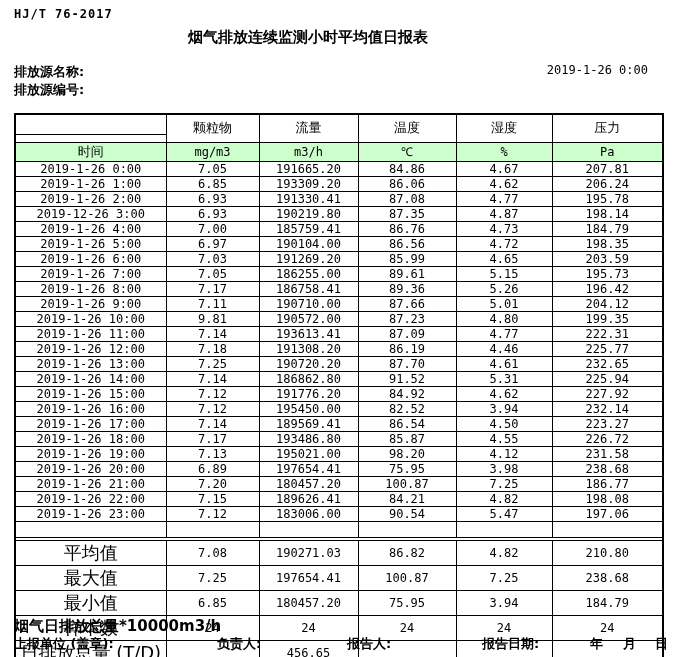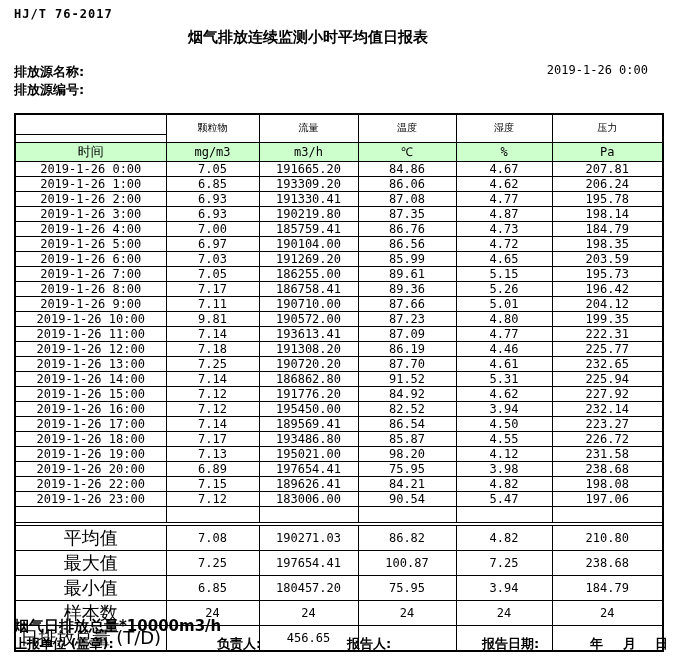--- a/index.html
+++ b/index.html
@@ -36,21 +36,21 @@
   table.report td, table.report th {
     border: 1px solid #000;
     text-align: center;
     vertical-align: middle;
     padding: 0;
     font-weight: normal;
     overflow: hidden;
     white-space: nowrap;
   }
   tr.pollutant-row { height: 28px; }
-  tr.pollutant-row th { font-size: 10px; }
+  tr.pollutant-row th { font-size: 13px; }
   th.split-cell { vertical-align: top; }
   .split-top { height: 14px; border-bottom: 1px solid #000; }
   tr.units-row { height: 15px; }
   tr.units-row td { background: #ccffcc; font-size: 12px; font-family: "DejaVu Sans Mono", monospace; }
   tr.units-row td.time-head { font-size: 13px; font-family: "DejaVu Sans", "Liberation Sans", sans-serif; }
   tr.data-row, tr.summary-row { height: 15px; }
   td.mono { font-family: "DejaVu Sans Mono", monospace; font-size: 12px; }
   td.c-label { font-size: 18px; margin-top: 48px; }
   tr.empty-row { height: 16px; }
   tr.spacer-row { height: 3px; }
@@ -123,21 +123,21 @@
       </tr>
       <tr class="data-row">
         <td class="mono">2019-1-26  2:00</td>
         <td class="mono">6.93</td>
         <td class="mono">191330.41</td>
         <td class="mono">87.08</td>
         <td class="mono">4.77</td>
         <td class="mono">195.78</td>
       </tr>
       <tr class="data-row">
-        <td class="mono">2019-1-26  3:00</td>
+        <td class="mono">2019-12-26  3:00</td>
         <td class="mono">6.93</td>
         <td class="mono">190219.80</td>
         <td class="mono">87.35</td>
         <td class="mono">4.87</td>
         <td class="mono">198.14</td>
       </tr>
       <tr class="data-row">
         <td class="mono">2019-1-26  4:00</td>
         <td class="mono">7.00</td>
         <td class="mono">185759.41</td>
@@ -265,20 +265,28 @@
         <td class="mono">4.12</td>
         <td class="mono">231.58</td>
       </tr>
       <tr class="data-row">
         <td class="mono">2019-1-26 20:00</td>
         <td class="mono">6.89</td>
         <td class="mono">197654.41</td>
         <td class="mono">75.95</td>
         <td class="mono">3.98</td>
         <td class="mono">238.68</td>
+      </tr>
+      <tr class="data-row">
+        <td class="mono">2019-1-26 21:00</td>
+        <td class="mono">7.20</td>
+        <td class="mono">180457.20</td>
+        <td class="mono">100.87</td>
+        <td class="mono">7.25</td>
+        <td class="mono">186.77</td>
       </tr>
       <tr class="data-row">
         <td class="mono">2019-1-26 22:00</td>
         <td class="mono">7.15</td>
         <td class="mono">189626.41</td>
         <td class="mono">84.21</td>
         <td class="mono">4.82</td>
         <td class="mono">198.08</td>
       </tr>
       <tr class="data-row">

